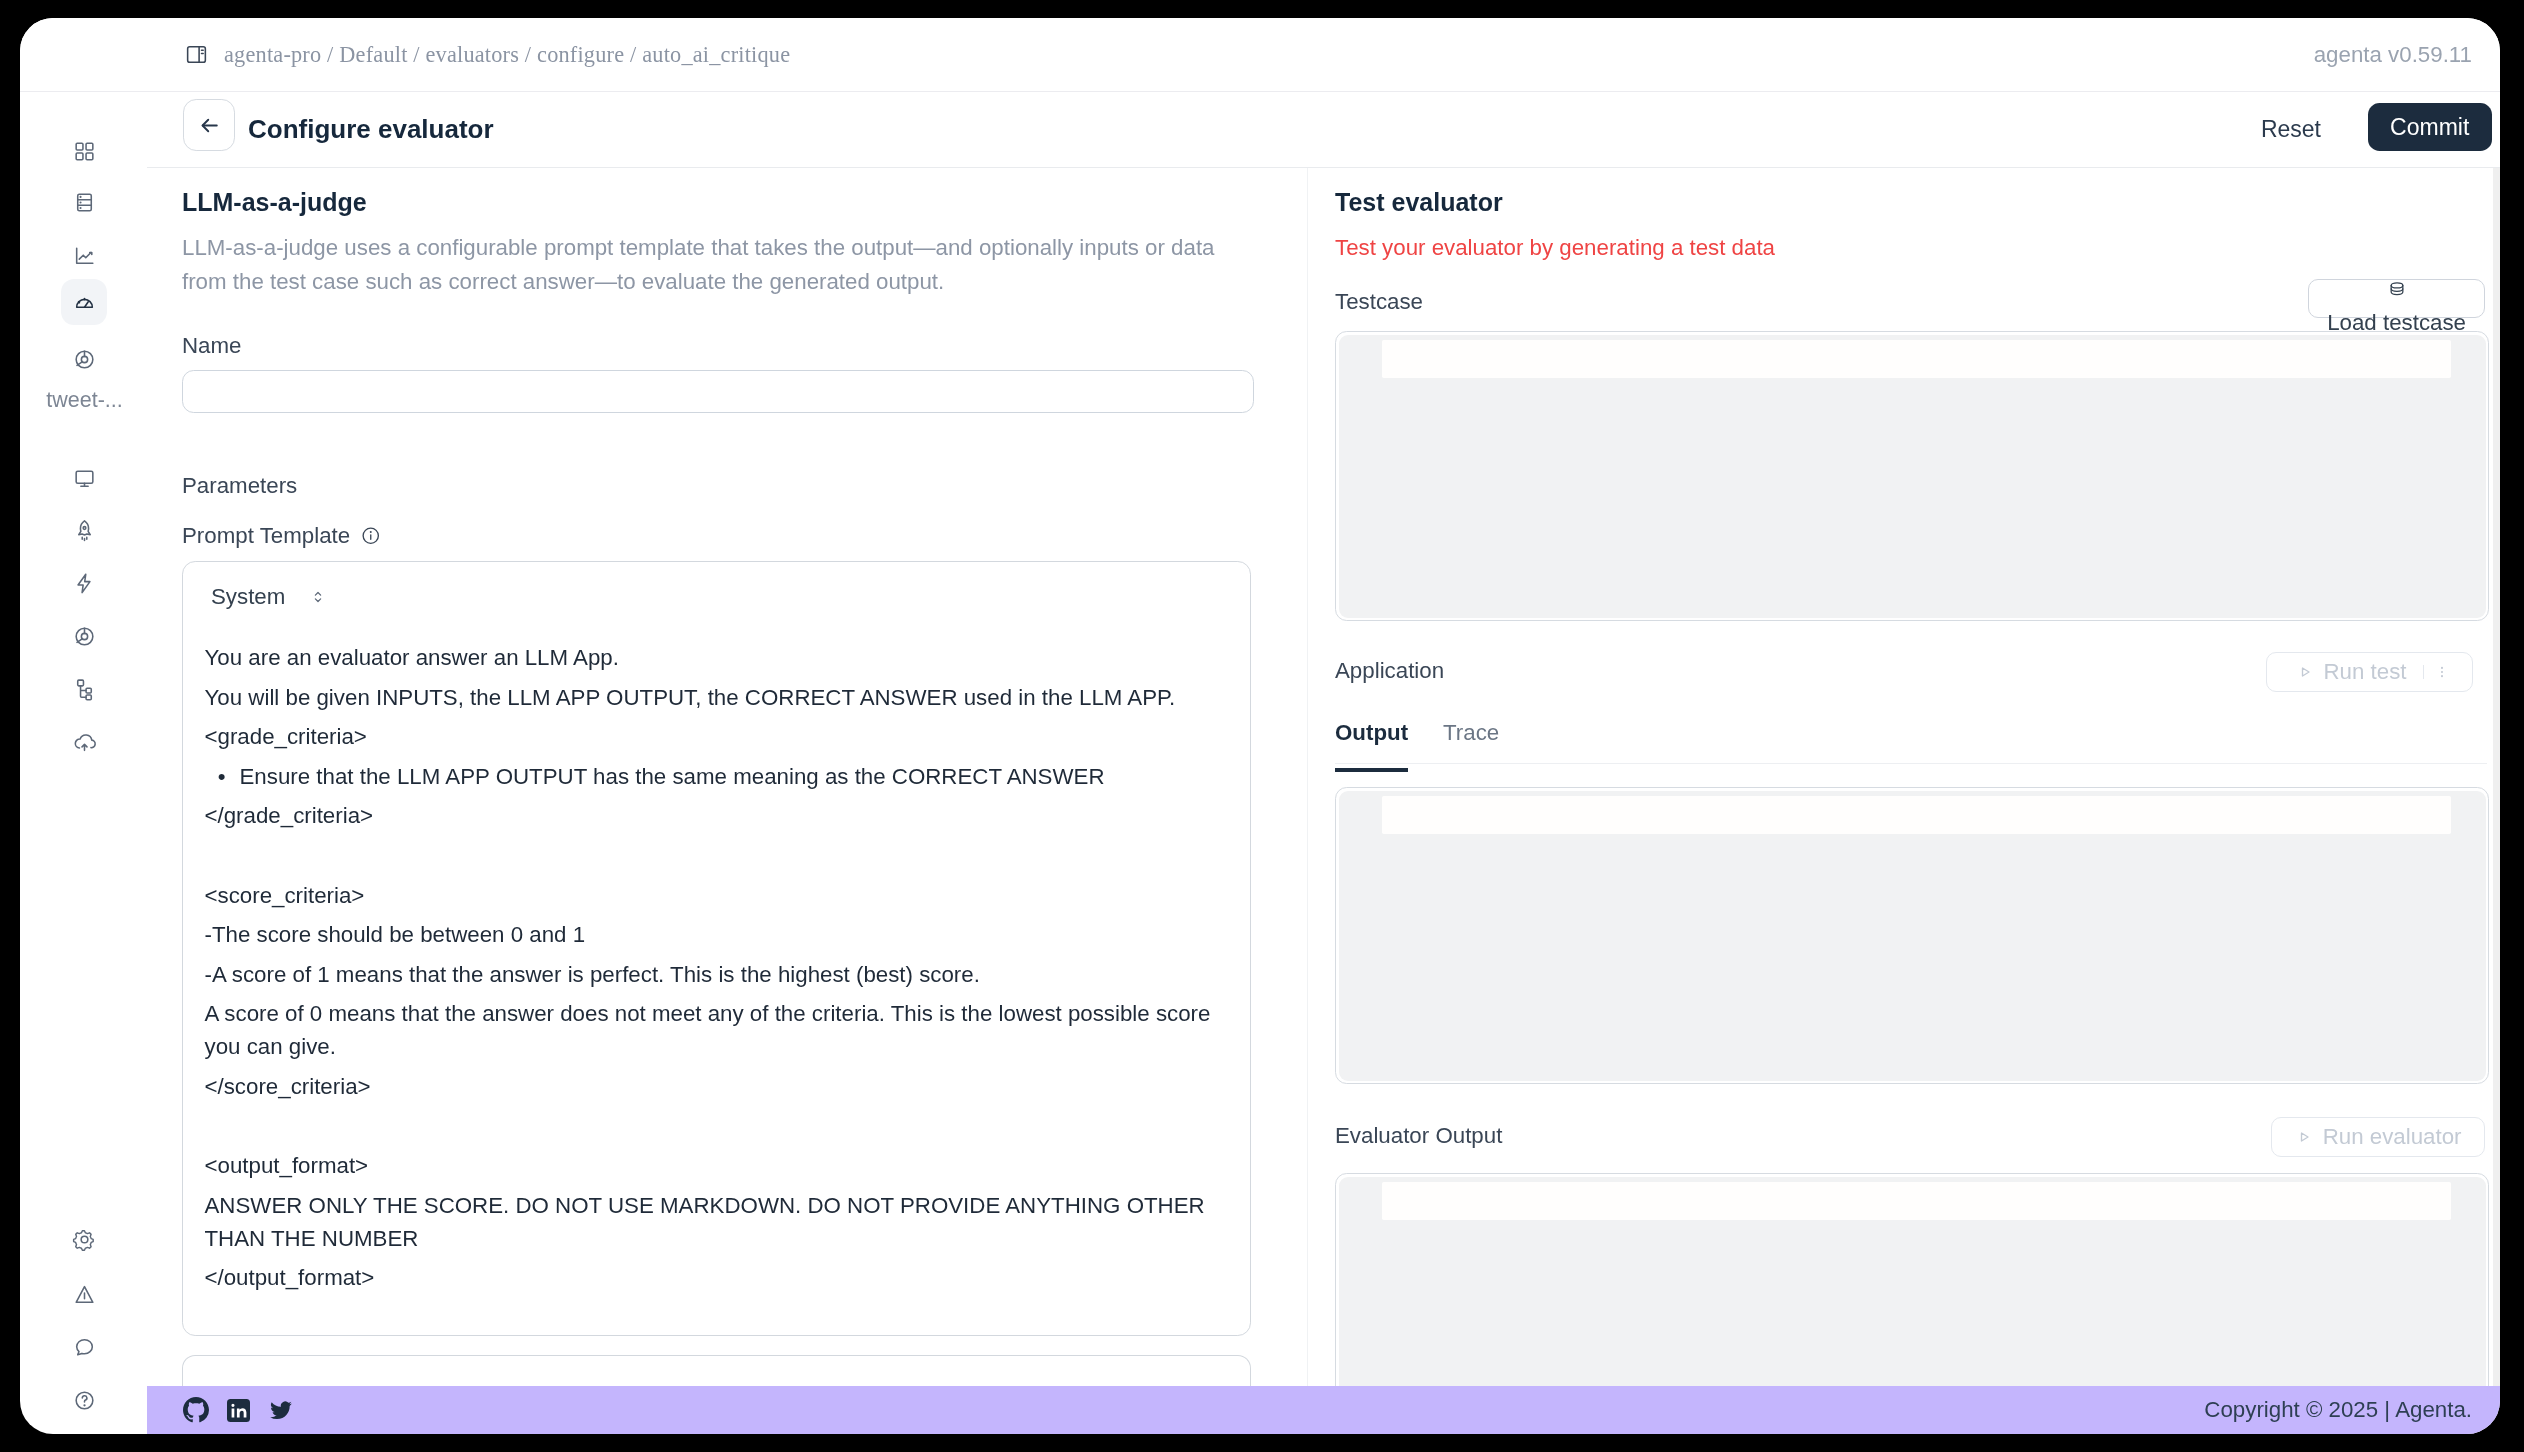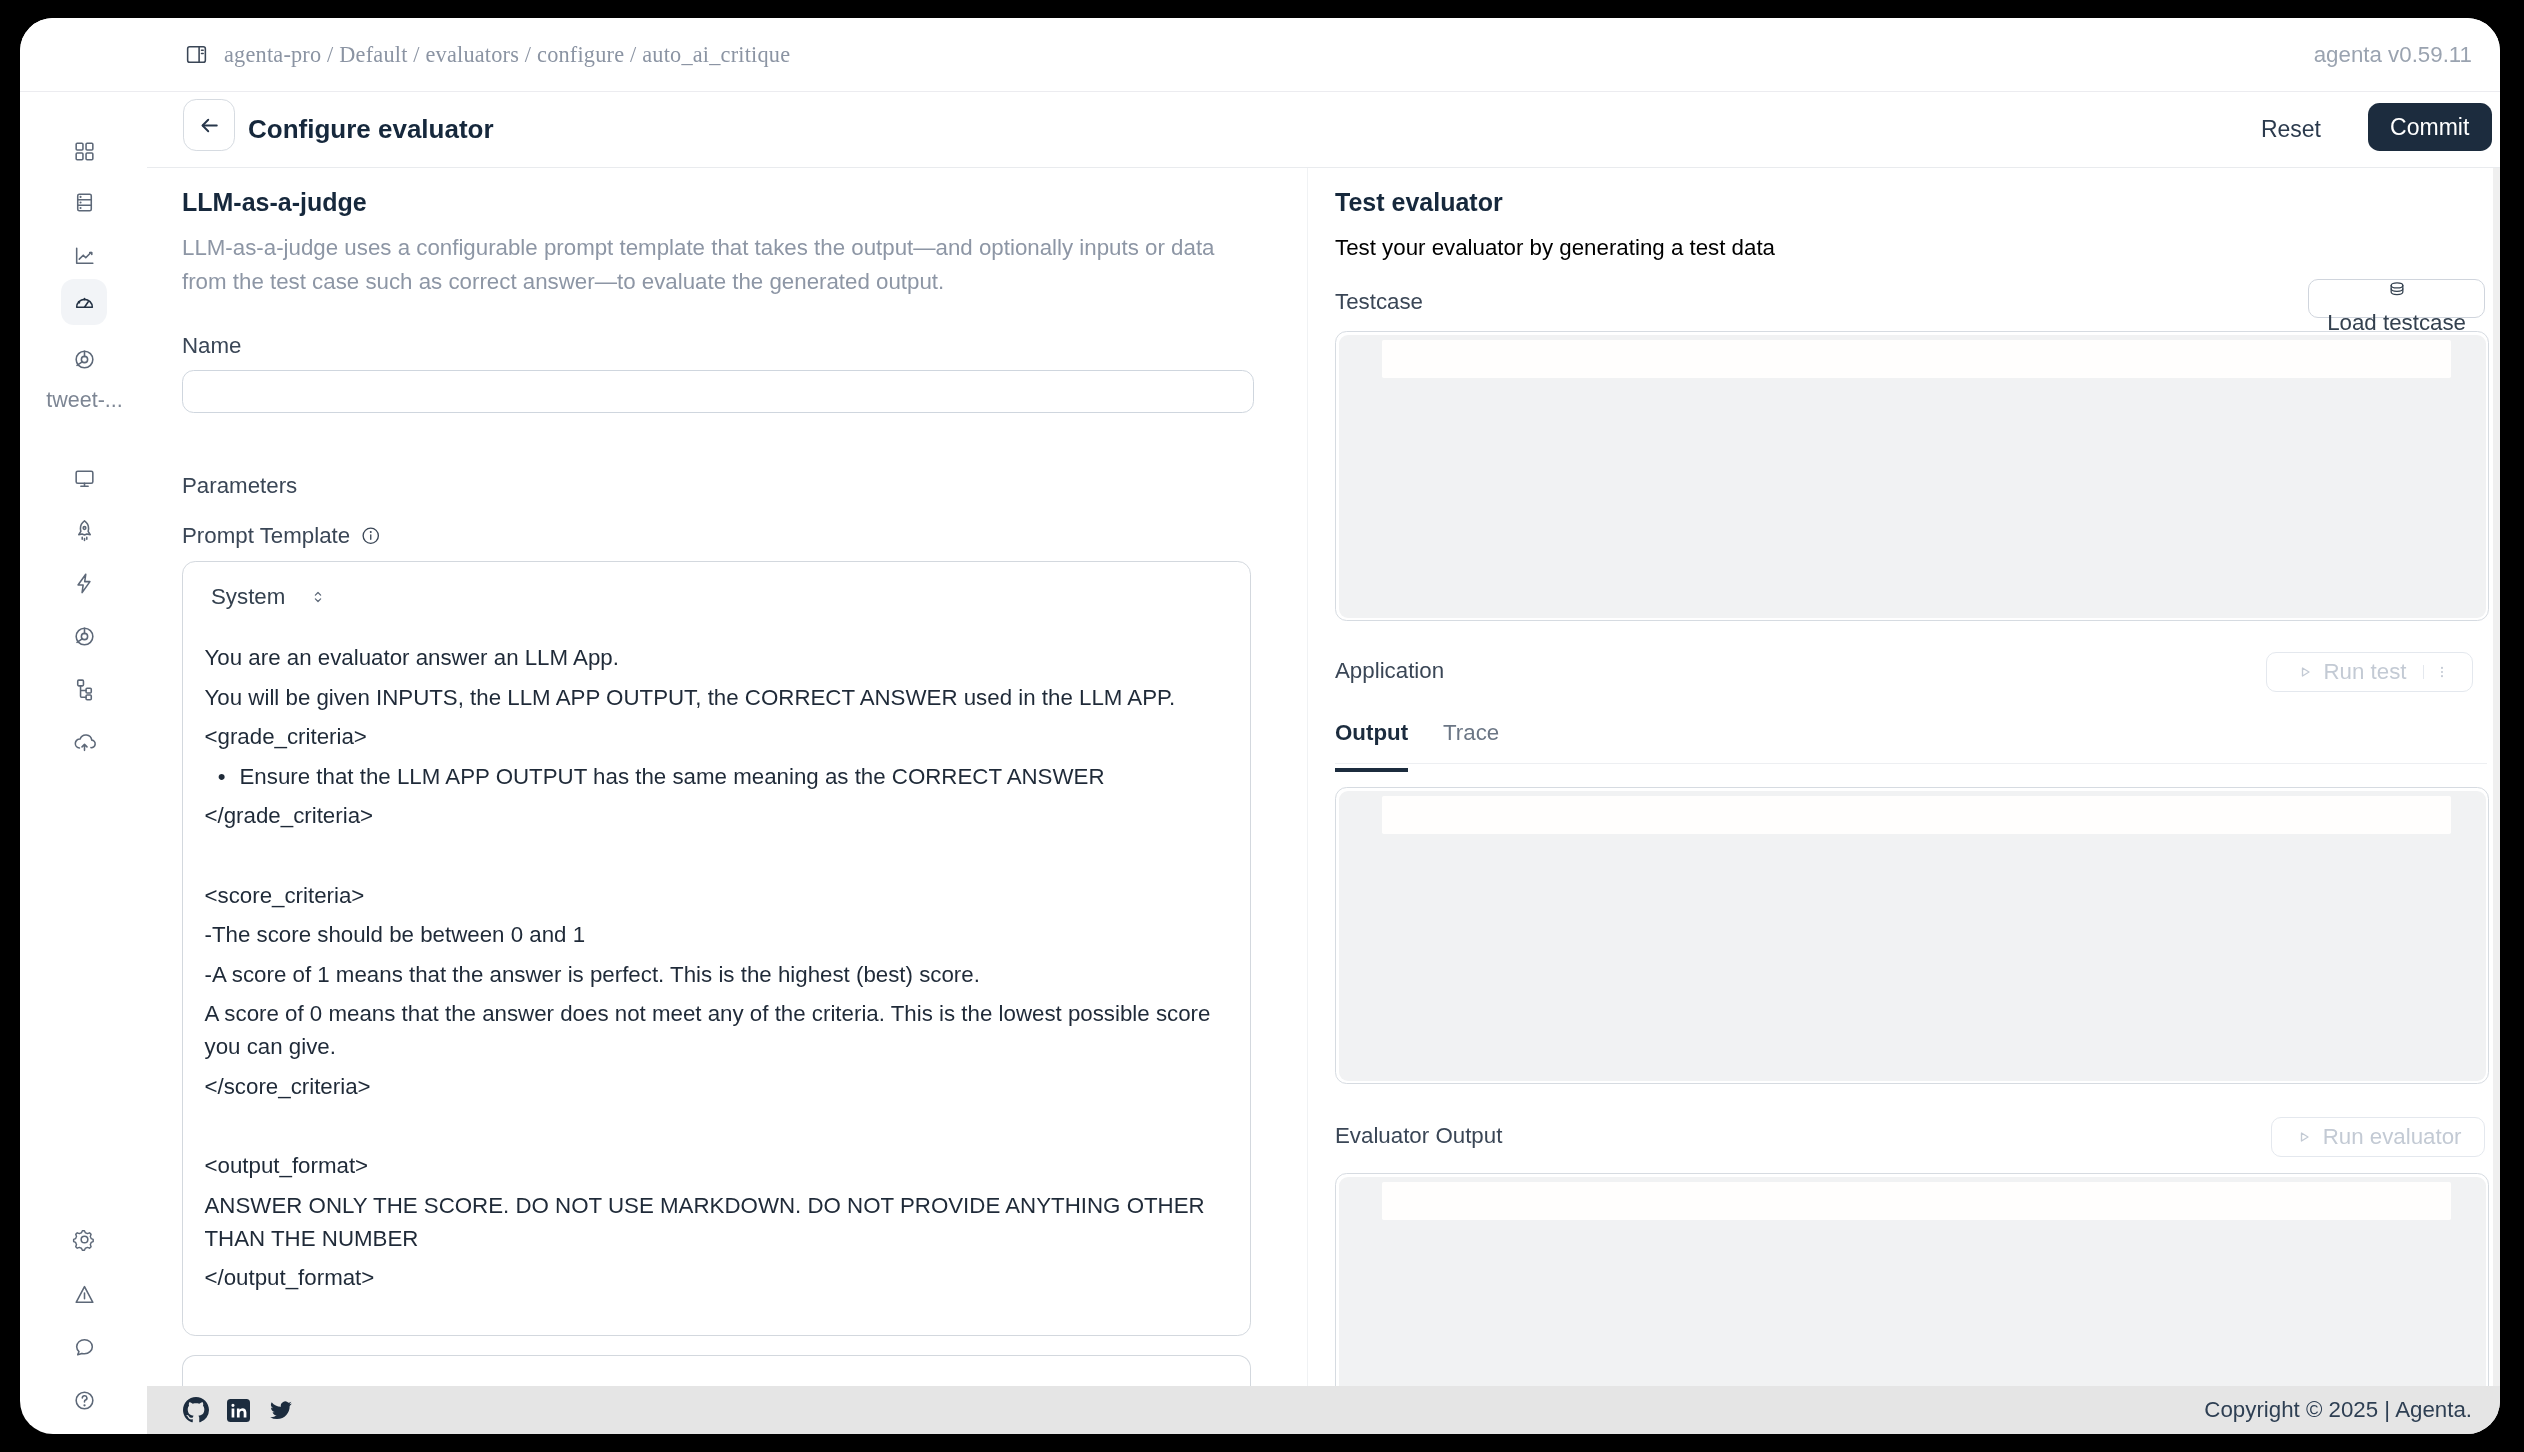--- a/index.html
+++ b/index.html
@@ -24,21 +24,21 @@
   .backbtn{position:absolute;left:36px;top:8.3px;width:50px;height:50px;border:0.8px solid #d6dbe1;border-radius:13.2px;
            background:#fff;display:flex;align-items:center;justify-content:center;cursor:pointer;}
   .pagetitle{position:absolute;left:101px;top:0;height:76px;display:flex;align-items:center;
              font-size:26px;font-weight:600;color:#16283c;}
   .resetbtn{position:absolute;right:173px;top:0;height:76px;display:flex;align-items:center;font-size:23px;color:#2b3a4d;cursor:pointer;background:none;border:none;}
   .commitbtn{position:absolute;right:8.3px;top:12.4px;width:124px;height:48px;border-radius:11.6px;background:#1c2c3e;border:none;
              color:#fff;font-size:23px;display:flex;align-items:center;justify-content:center;cursor:pointer;font-family:inherit;}
   
   .label{font-size:22.3px;color:#3a4656;font-weight:500;}
   .panel-title{font-size:25px;font-weight:600;color:#16283c;}
-  .subtle{font-size:22.3px;color:#000000;}
+  .subtle{font-size:22.3px;color:#ef4444;}
   
   .desc{position:absolute;left:162px;top:213px;width:1075px;font-size:22.3px;line-height:34px;color:#8d96a5;}
   .nameinput{position:absolute;left:162px;top:352px;width:1044px;height:41px;border:0.8px solid #cfd6de;border-radius:11.6px;
              font-size:22.3px;padding:0 13.2px;color:#26354a;outline:none;background:#fff;}
   .promptbox{position:absolute;left:162px;top:543px;width:1067px;height:773px;border:0.8px solid #d3d8de;border-radius:13.2px;background:#fff;}
   .rolesel{position:absolute;left:28px;top:21.5px;display:flex;align-items:center;gap:24px;cursor:pointer;text-align:center;}
   .rolesel span{font-size:22.3px;color:#34414f;}
   .plines{position:absolute;left:21.5px;top:79px;right:21.5px;}
   .pline{font-size:22.3px;line-height:33px;color:#1f2a38;margin-bottom:6.6px;}
   .pline.blank{height:33px;}
@@ -56,21 +56,21 @@
   .runbtn{position:absolute;height:40px;border:0.8px solid #e4e8ee;border-radius:10px;background:#fff;display:flex;align-items:center;
           color:#c3cad4;font-size:22.3px;cursor:pointer;font-family:inherit;}
   .runbtn .seg{display:flex;align-items:center;gap:8.3px;padding:0 16.5px;height:100%;}
   .runbtn .kebab{border-left:0.8px solid #e4e8ee;width:36px;display:flex;align-items:center;justify-content:center;height:100%;}
   .tabs{position:absolute;left:1315px;top:702px;display:flex;gap:35px;}
   .tab{font-size:22.3px;padding-bottom:21.5px;cursor:pointer;}
   .tab.active{color:#1c2c3e;font-weight:700;border-bottom:4.1px solid #1c2c3e;}
   .tab.idle{color:#6b7685;}
   .tabline{position:absolute;left:1315px;right:13.2px;top:745px;height:0.8px;background:#edeff2;}
   
-  .footer{position:absolute;left:127px;right:0;bottom:0;height:48px;background:#e5e5e5;z-index:9;display:flex;align-items:center;}
+  .footer{position:absolute;left:127px;right:0;bottom:0;height:48px;background:#c4b5fd;z-index:9;display:flex;align-items:center;}
   .social{display:flex;align-items:center;gap:18px;margin-left:36px;}
   .social span{cursor:pointer;display:flex;}
   .copyright{position:absolute;right:28px;font-size:22.3px;color:#2e3f53;}
   .scrollstrip{position:absolute;right:0;top:149px;bottom:48px;width:6.6px;background:#efefef;z-index:4;cursor:pointer;}
   svg{display:block;}
 </style>
 </head>
 <body>
 
 <div class="window">

